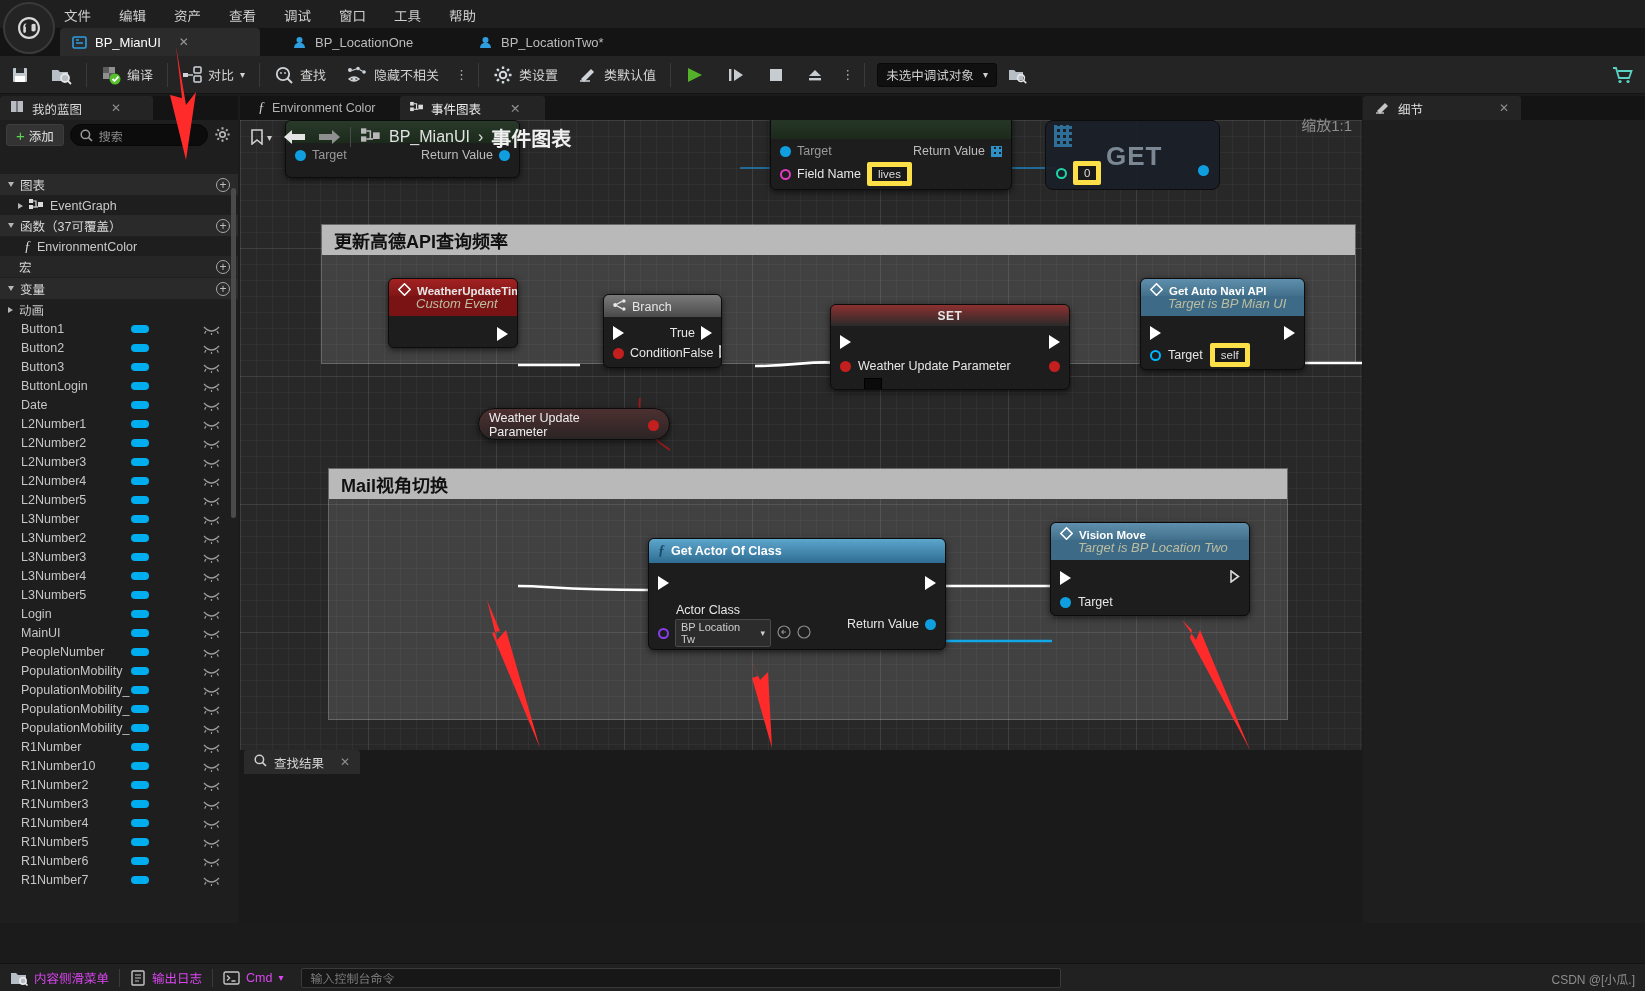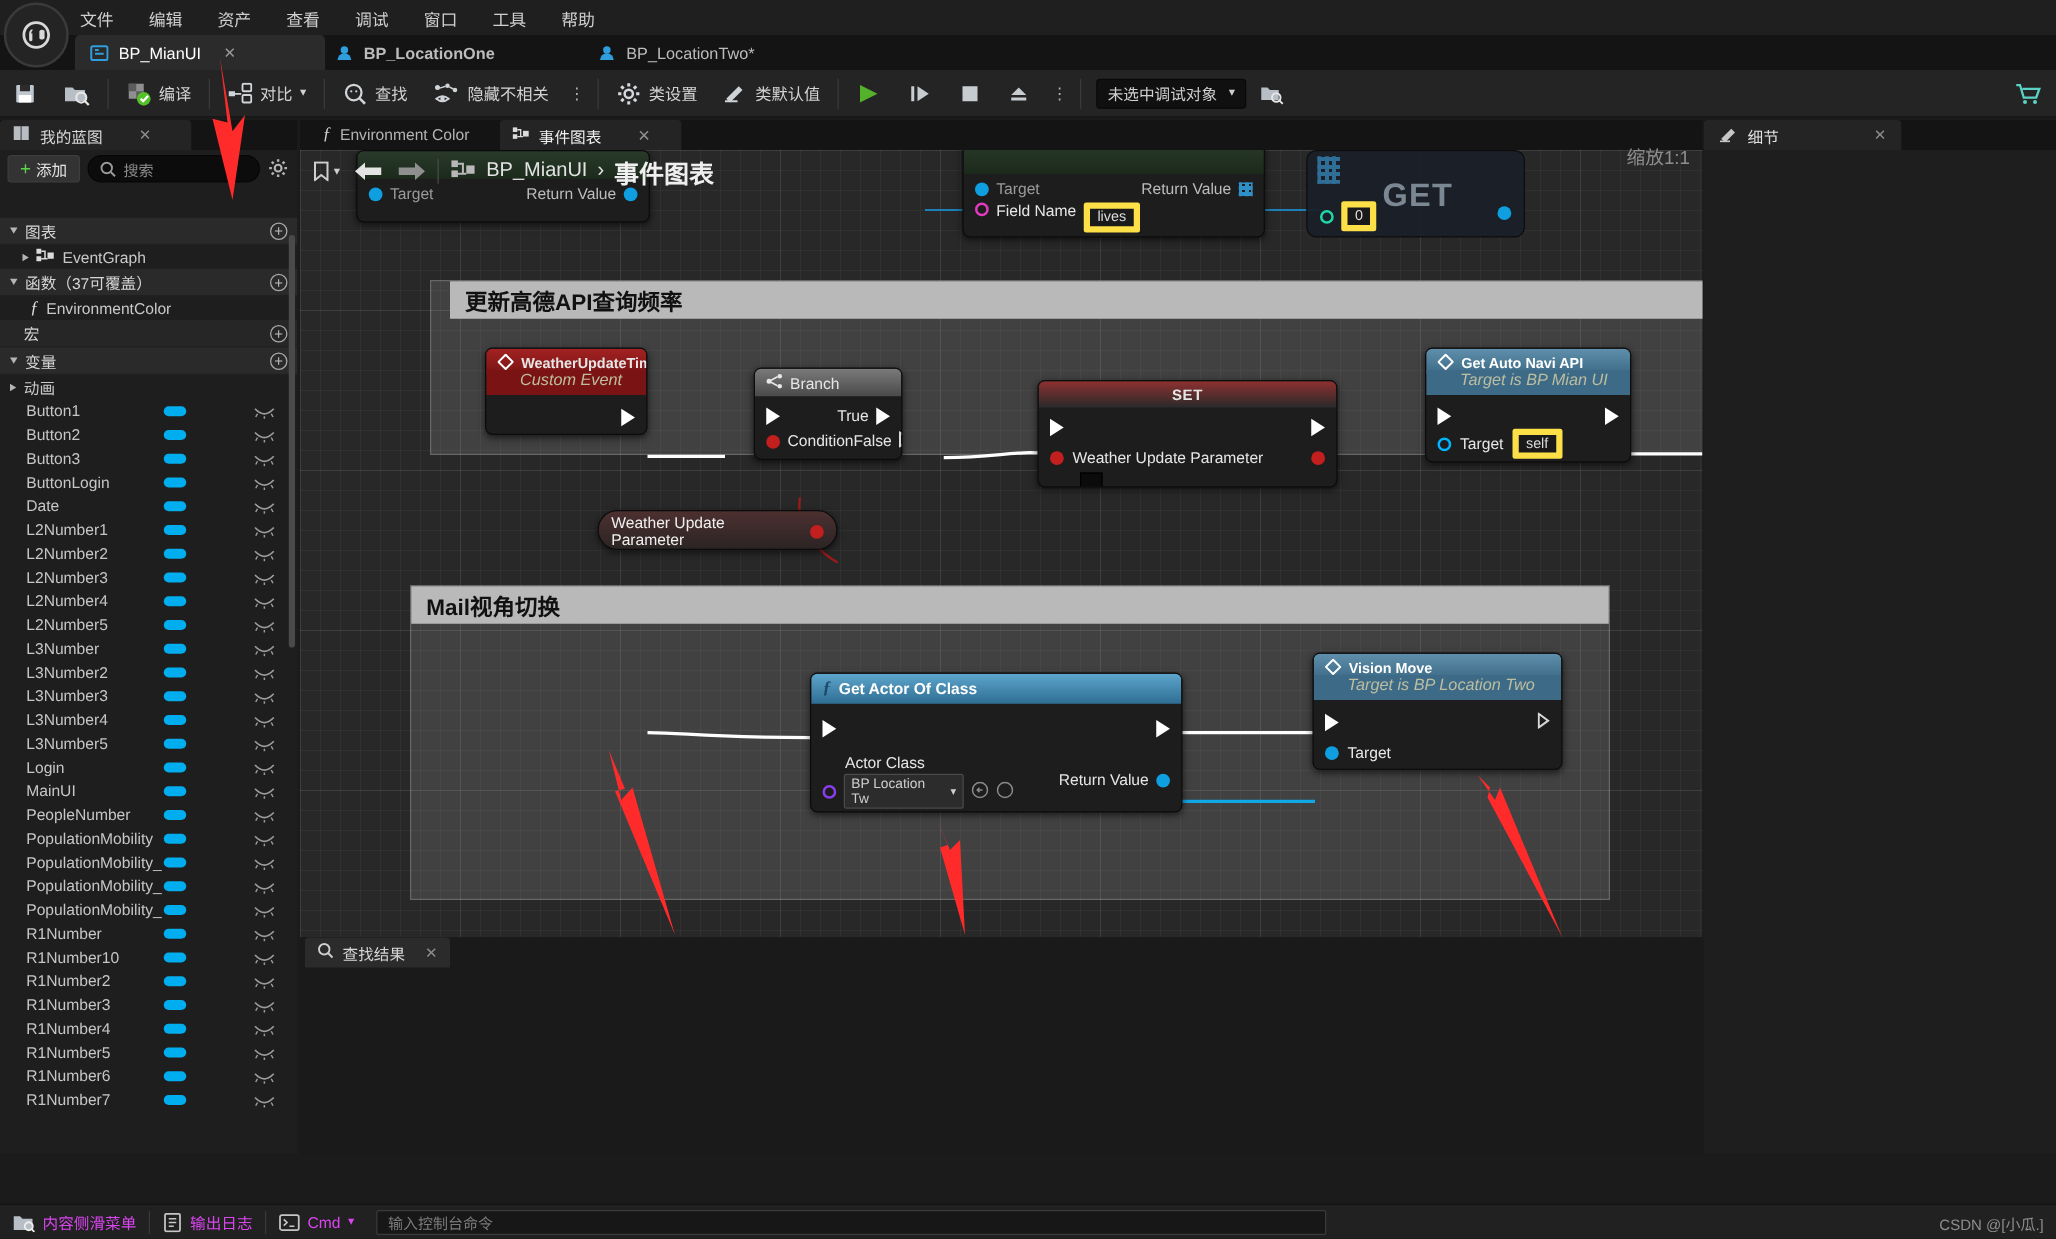--- a/index.html
+++ b/index.html
@@ -273,21 +273,21 @@
     <div class="atab active" style="left:60px;width:200px;">
       <span class="ticon">
         <svg width="15" height="15" viewBox="0 0 15 15">
             <rect x="1" y="2" width="13" height="11" rx="1.5" fill="none" stroke="#2f9ede" stroke-width="1.6"></rect>
             <path d="M4 5 h3 M4 8 h7" stroke="#2f9ede" stroke-width="1.5"></path>
           </svg>
       </span>
       <span>BP_MianUI</span>
       <span class="tclose">✕</span>
     </div>
-    <div class="atab" style="left:256px;width:190px;font-weight:bold;">
+    <div class="atab" style="left:280px;width:190px;">
       <span class="ticon">
         <svg width="15" height="15" viewBox="0 0 15 15">
             <circle cx="7.5" cy="5" r="3" fill="#2f9ede"></circle>
             <path d="M2 13 a5.5 5.5 0 0 1 11 0 z" fill="#2f9ede"></path>
           </svg>
       </span>
       <span>BP_LocationOne</span>
     </div>
     <div class="atab" style="left:466px;width:200px;">
       <span class="ticon">
@@ -769,21 +769,21 @@
               <path d="M4 9 h5" stroke="#dcdcdc" stroke-width="1.2"></path>
             </svg>
         </span>
         <span>事件图表</span>
         <span class="pclose" style="margin-left:22px;color:#8e8e8e;">✕</span>
       </div>
     </div>
 
     <div class="canvas">
 
-      <div class="comment" style="left:104px;top:104px;width:1035px;height:140px;padding-left:15px;">
+      <div class="comment" style="left:81px;top:104px;width:1035px;height:140px;">
         <div class="ctitle">更新高德API查询频率</div>
       </div>
 
       <div class="comment" style="left:88px;top:348px;width:960px;height:252px;">
         <div class="ctitle">Mail视角切换</div>
       </div>
 
       <svg class="wires">
         <path d="M278,245 C300,245 310,245 340,245" stroke="#ffffff" stroke-width="2.6" fill="none"></path>
         <path d="M515,246 C560,246 570,240 600,243" stroke="#ffffff" stroke-width="2.6" fill="none"></path>
@@ -822,21 +822,21 @@
               <span style="color:#9a9a9a;">Target</span>
             </span>
             <span style="display:flex;align-items:center;gap:6px;">
               <span style="color:#bcbcbc;">Return Value</span>
               <span style="display:inline-block;width:11px;height:11px;background:
                 repeating-linear-gradient(90deg,#2f8fc7 0 3px,transparent 3px 5px),
                 repeating-linear-gradient(0deg,#2f8fc7 0 3px,transparent 3px 5px);"></span>
             </span>
           </div>
           <div class="prow" style="margin-top:3px;">
-            <span style="display:flex;align-items:flex-start;gap:6px;">
+            <span style="display:flex;align-items:center;gap:6px;">
               <span class="pin-ring magenta"></span>
               <span>Field Name</span>
               <span class="valbox">lives</span>
             </span>
           </div>
         </div>
       </div>
 
       <div class="getnode" style="left:805px;top:0px;width:175px;height:70px;">
         <div style="position:absolute;left:8px;top:4px;width:18px;height:22px;background:

